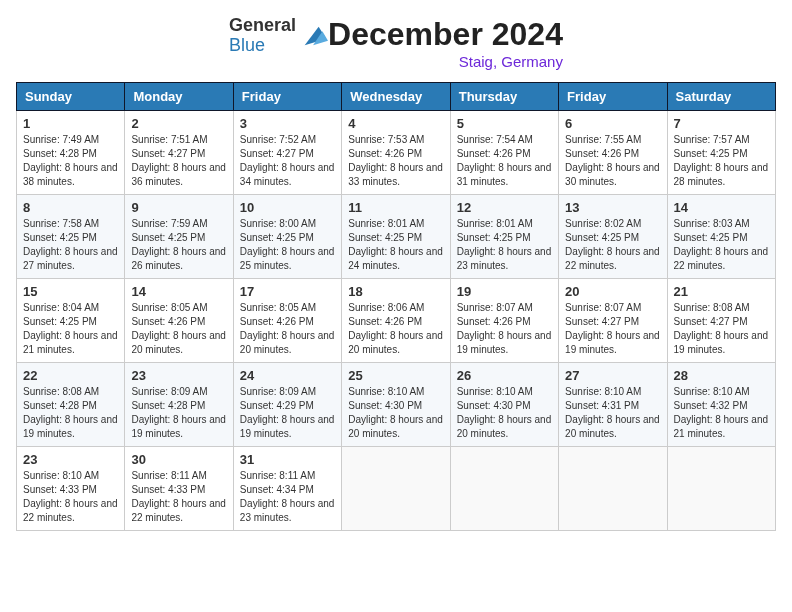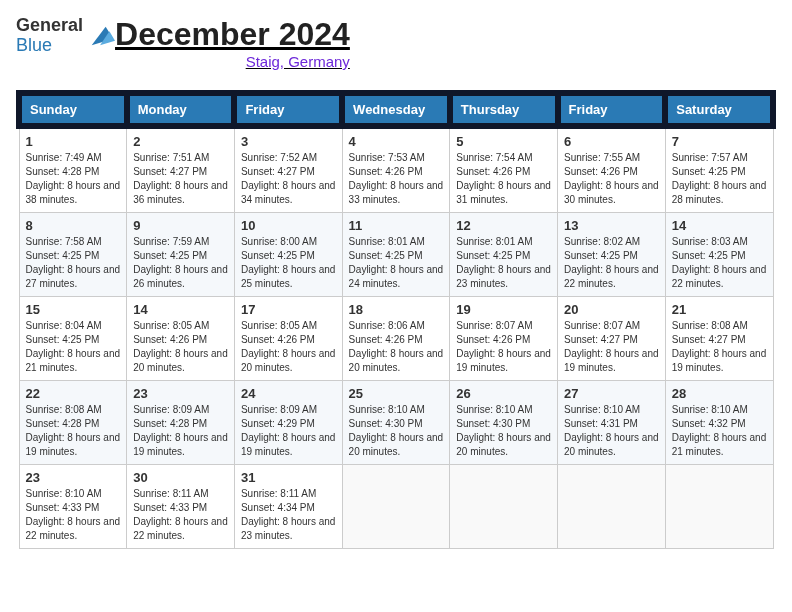--- a/index.html
+++ b/index.html
@@ -5,41 +5,40 @@
     * { box-sizing: border-box; margin: 0; padding: 0; }
     body {
       font-family: Arial, sans-serif;
       background: #fff;
       width: 792px;
       min-height: 612px;
       padding: 16px;
     }
     .header {
       display: flex;
-      justify-content: flex-start;
+      justify-content: center;
       align-items: flex-start;
-      margin-bottom: 20px;
+      margin-bottom: 12px;
     }
     .logo {
       display: flex;
       align-items: center;
     }
     .logo-text {
       display: flex;
       flex-direction: column;
       line-height: 1.1;
     }
     .logo-icon {
       width: 28px;
       height: 28px;
       margin-left: 4px;
     }
     .title-area {
       text-align: right;
-      text-decoration: underline;
     }
     .month-title {
       font-size: 32px;
       font-weight: bold;
       color: #222;
     }
     .subtitle {
       font-size: 15px;
       color: #6d28d9;
     }
@@ -47,21 +46,21 @@
       width: 100%;
       border-collapse: collapse;
     }
     .calendar th {
       background-color: #2a7ab5;
       color: #fff;
       text-align: left;
       padding: 6px 8px;
       font-size: 13px;
       font-weight: bold;
-      border: 6px solid #0f172a;
+      border: 1px solid #0f172a;
     }
     .calendar td {
       vertical-align: top;
       padding: 5px 6px;
       border: 1px solid #ccc;
       width: calc(100% / 7);
       min-height: 80px;
       background: #fff;
       font-size: 10.5px;
       color: #333;

